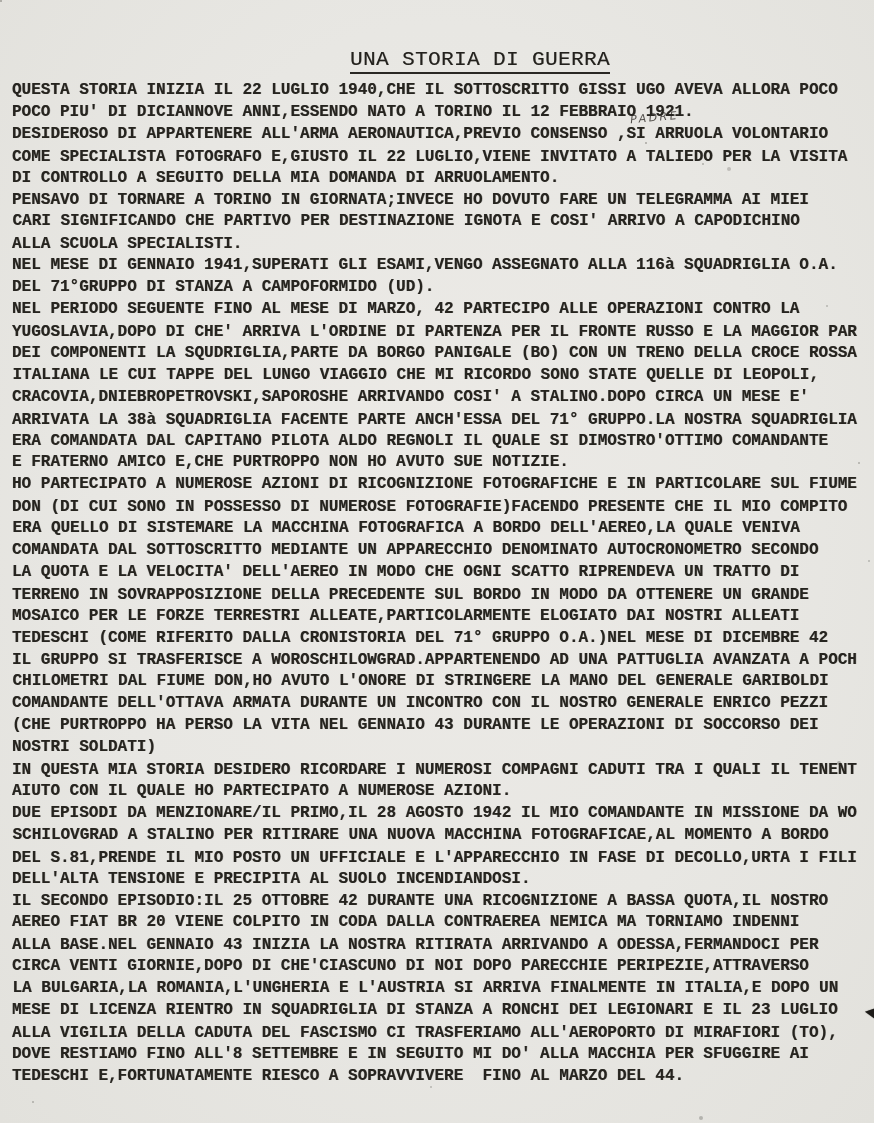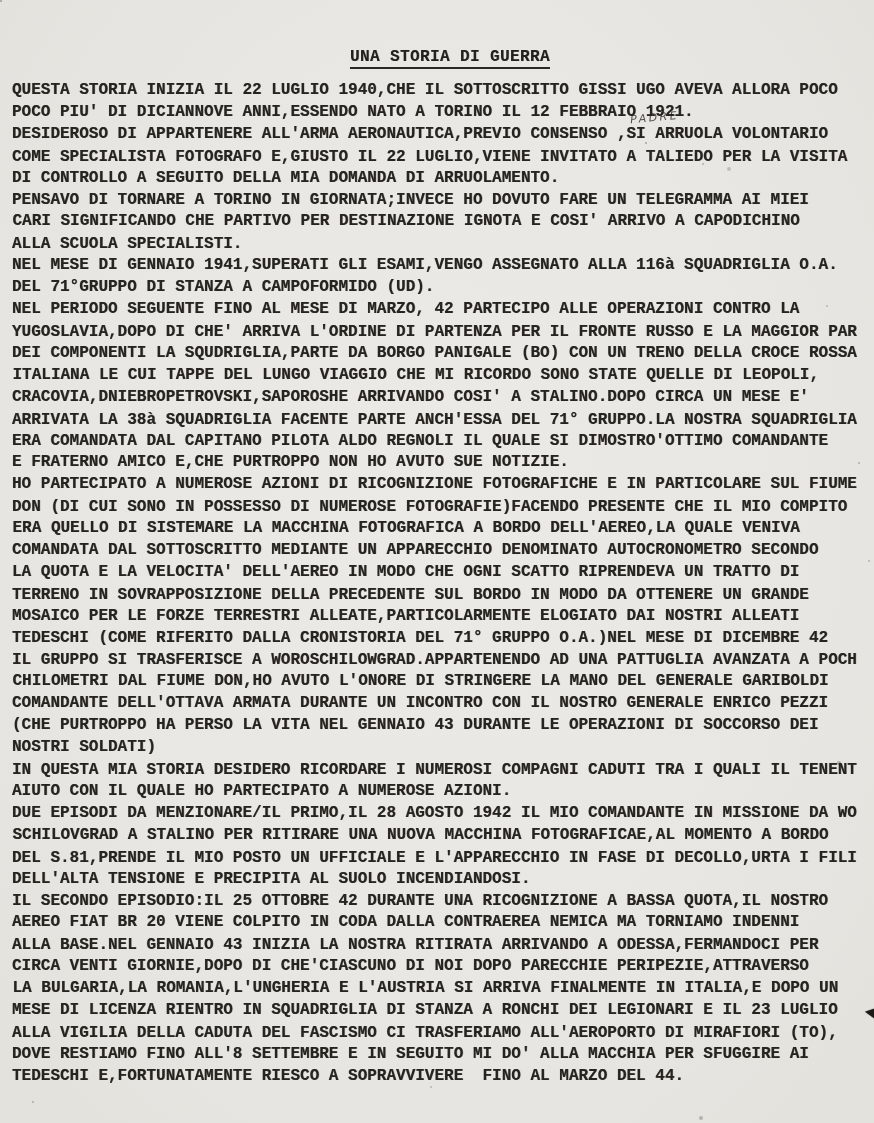--- a/index.html
+++ b/index.html
@@ -8,21 +8,21 @@
     font-family:"Liberation Mono","DejaVu Sans Mono",monospace;
     background:#e6e5e1;
   }
   .page{
     position:relative;width:874px;height:1123px;overflow:hidden;
     background:radial-gradient(ellipse at 50% 45%, #eceae6 0%, #e8e7e3 55%, #e2e1dc 100%);
   }
   .title{
     display:inline-block;
     margin:48px 0 0 350px;
-    font-size:16px;font-weight:700;color:#23211d;
+    font-size:21px;font-weight:400;color:#23211d;
     letter-spacing:0.4px;
     border-bottom:2px solid #2a2824;
     padding-bottom:1px;
     white-space:pre;
     text-shadow:0.5px 0.4px 0 rgba(40,38,34,.45);
   }
   .body-text{
     position:absolute;left:12px;top:80px;width:880px;
   }
   .line{

